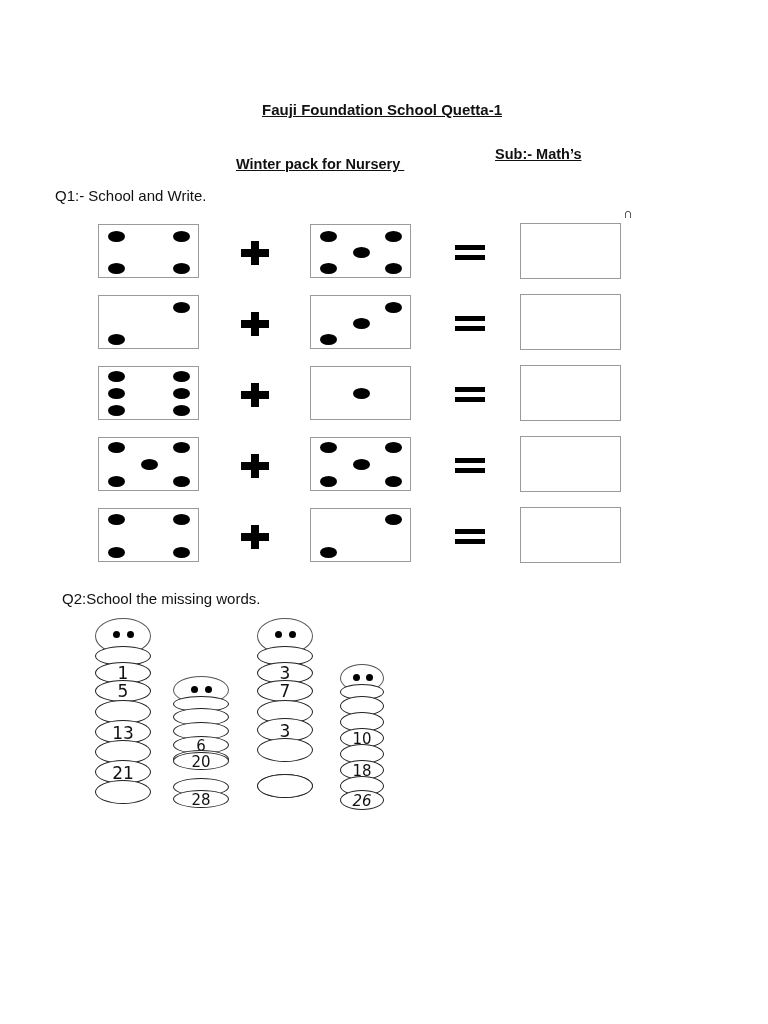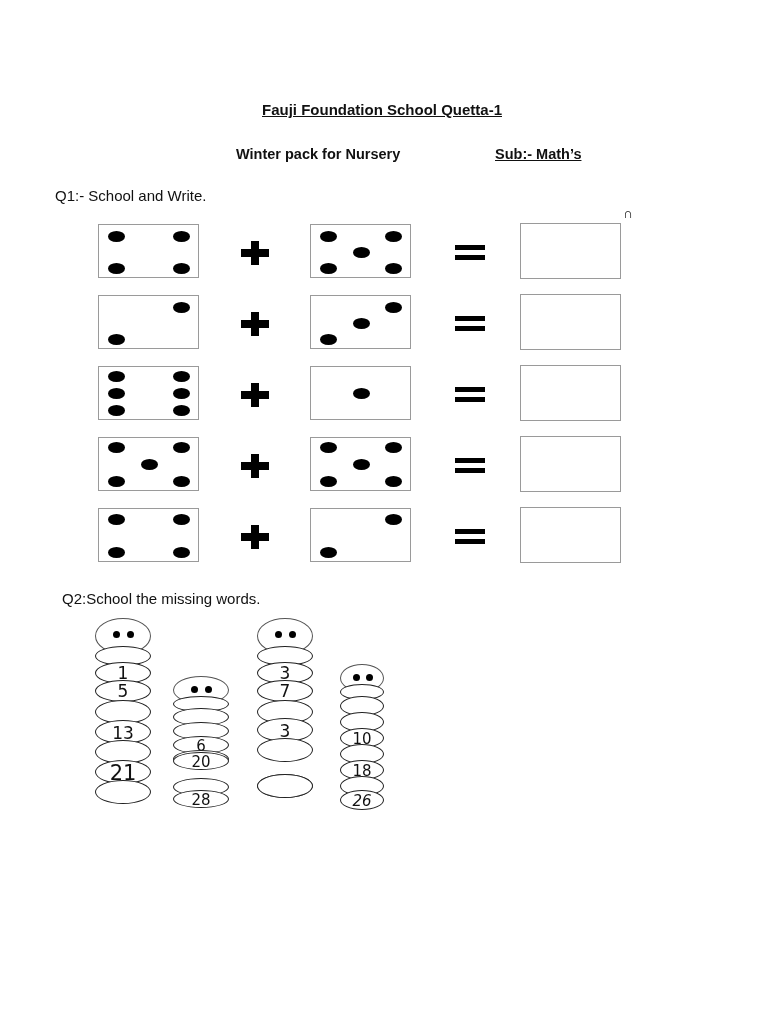--- a/index.html
+++ b/index.html
@@ -1,20 +1,20 @@
 <!DOCTYPE html>
 <html><head>
   <meta charset="utf-8">
   <style>
     html, body { margin:0; padding:0; }
     body { width:768px; height:1024px; background:#ffffff; position:relative; overflow:hidden;
            font-family:"Liberation Sans", sans-serif; color:#111; }
     .abs { position:absolute; }
     .title { left:262px; top:101px; font-size:15px; font-weight:bold; text-decoration:underline; white-space:nowrap; }
-    .sub1 { left:236px; top:146px; font-size:14.5px; font-weight:bold; white-space:pre; }
+    .sub1 { left:236px; top:156px; font-size:14.5px; font-weight:bold; text-decoration:underline; white-space:pre; }
     .sub2 { left:495px; top:146px; font-size:14.5px; font-weight:bold; text-decoration:underline; white-space:nowrap; }
     .q1 { left:55px; top:187px; font-size:15px; white-space:nowrap; }
     .q2 { left:62px; top:590px; font-size:15px; white-space:nowrap; }
     .stray { left:623px; top:205px; font-size:14px; }
     .die { position:absolute; width:101px; height:54px; border:1.5px solid #9a9a9a; background:#fff; box-sizing:border-box; }
     .dot { position:absolute; width:17px; height:11px; background:#000; border-radius:50%; }
     .answer { position:absolute; width:101px; height:56px; border:1.5px solid #9a9a9a; box-sizing:border-box; background:#fff; }
     .plus { position:absolute; width:28px; height:28px; }
     .plus::before { content:""; position:absolute; left:0; top:10px; width:28px; height:8px; background:#000; }
     .plus::after { content:""; position:absolute; left:10px; top:2px; width:8px; height:24px; background:#000; }
@@ -123,21 +123,21 @@
   <div class="head" style="top:0;width:56px;height:36px;">
     <span class="eye" style="left:17px;top:12px;"></span>
     <span class="eye" style="left:31px;top:12px;"></span>
   </div>
   <div class="seg" style="top:28px;width:56px;height:20px;"></div>
   <div class="seg" style="top:44px;width:56px;height:22px;font-size:17px;line-height:20px;">1</div>
   <div class="seg" style="top:62px;width:56px;height:22px;font-size:17px;line-height:20px;">5</div>
   <div class="seg" style="top:82px;width:56px;height:24px;font-size:17px;line-height:22px;"></div>
   <div class="seg" style="top:102px;width:56px;height:24px;font-size:17px;line-height:24px;">13</div>
   <div class="seg" style="top:122px;width:56px;height:24px;font-size:17px;line-height:22px;"></div>
-  <div class="seg" style="top:142px;width:56px;height:24px;font-size:21px;line-height:24px;">21</div>
+  <div class="seg" style="top:142px;width:56px;height:24px;font-size:17px;line-height:24px;">21</div>
   <div class="seg" style="top:162px;width:56px;height:24px;font-size:17px;line-height:22px;"></div>
 </div>
 
 <div class="worm" style="left:173px;top:676px;">
   <div class="head" style="top:0;width:56px;height:28px;">
     <span class="eye" style="left:17px;top:9px;"></span>
     <span class="eye" style="left:31px;top:9px;"></span>
   </div>
   <div class="seg" style="top:20px;width:56px;height:16px;"></div>
   <div class="seg" style="top:32px;width:56px;height:18px;font-size:15px;line-height:16px;"></div>

